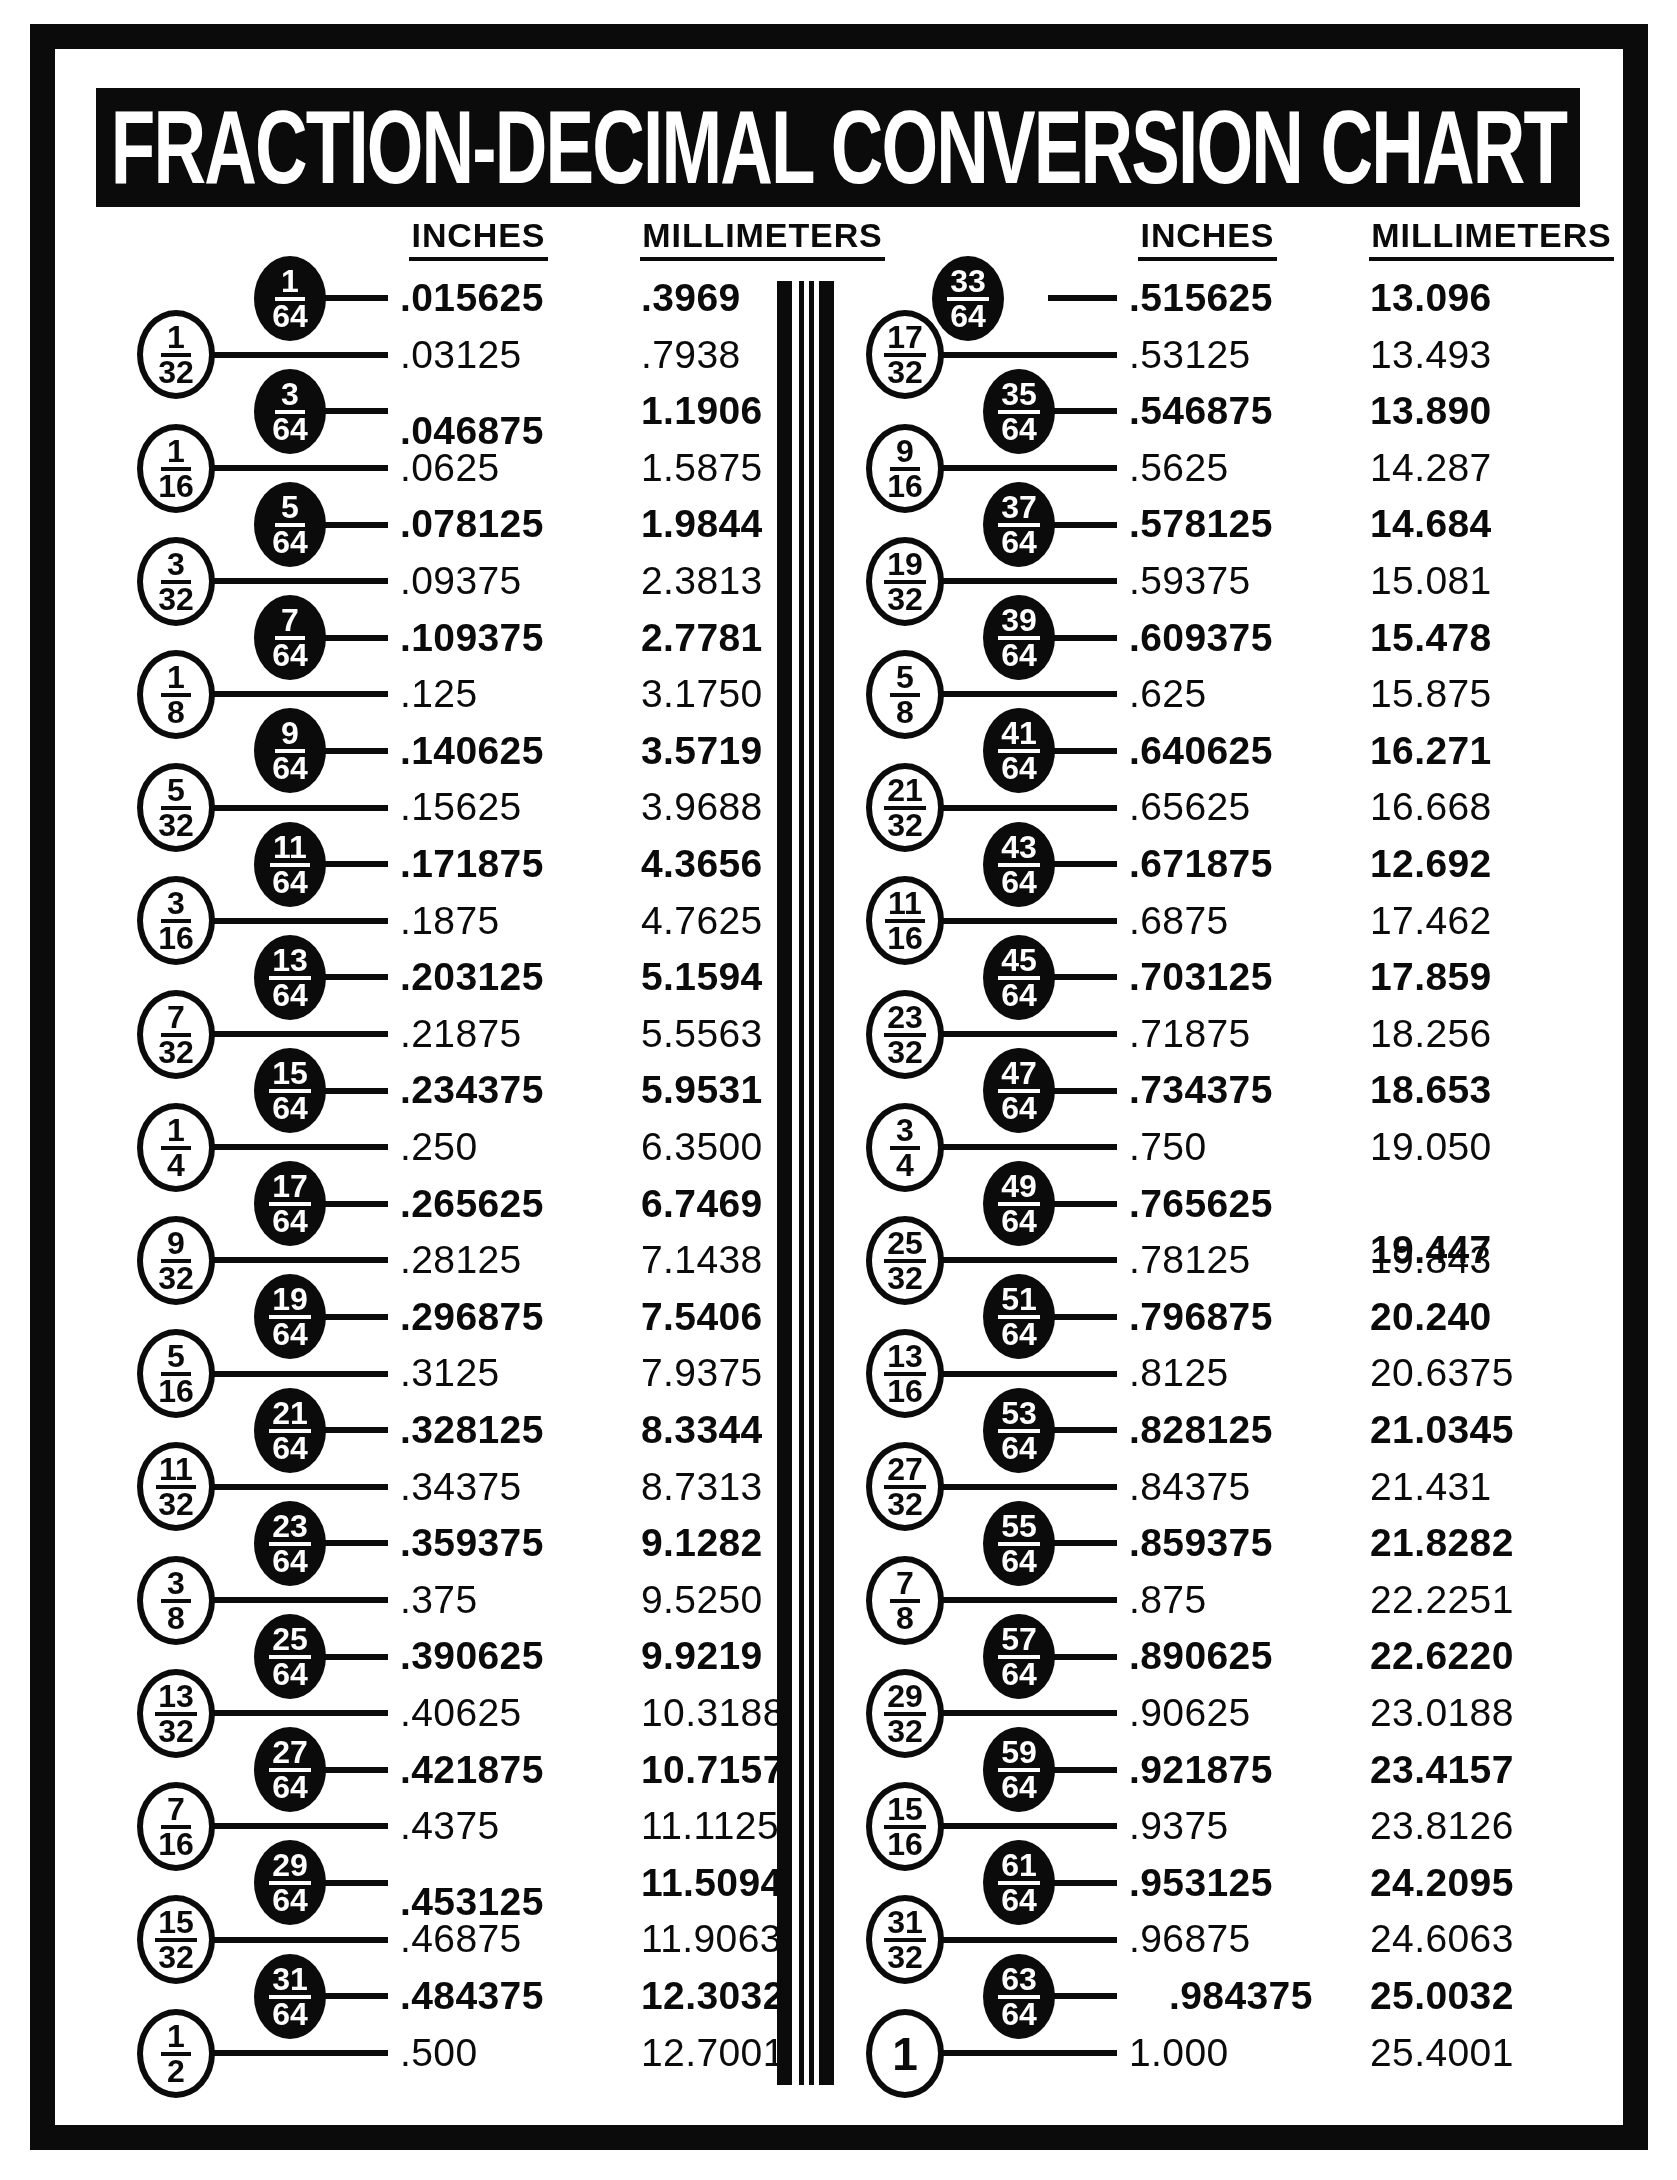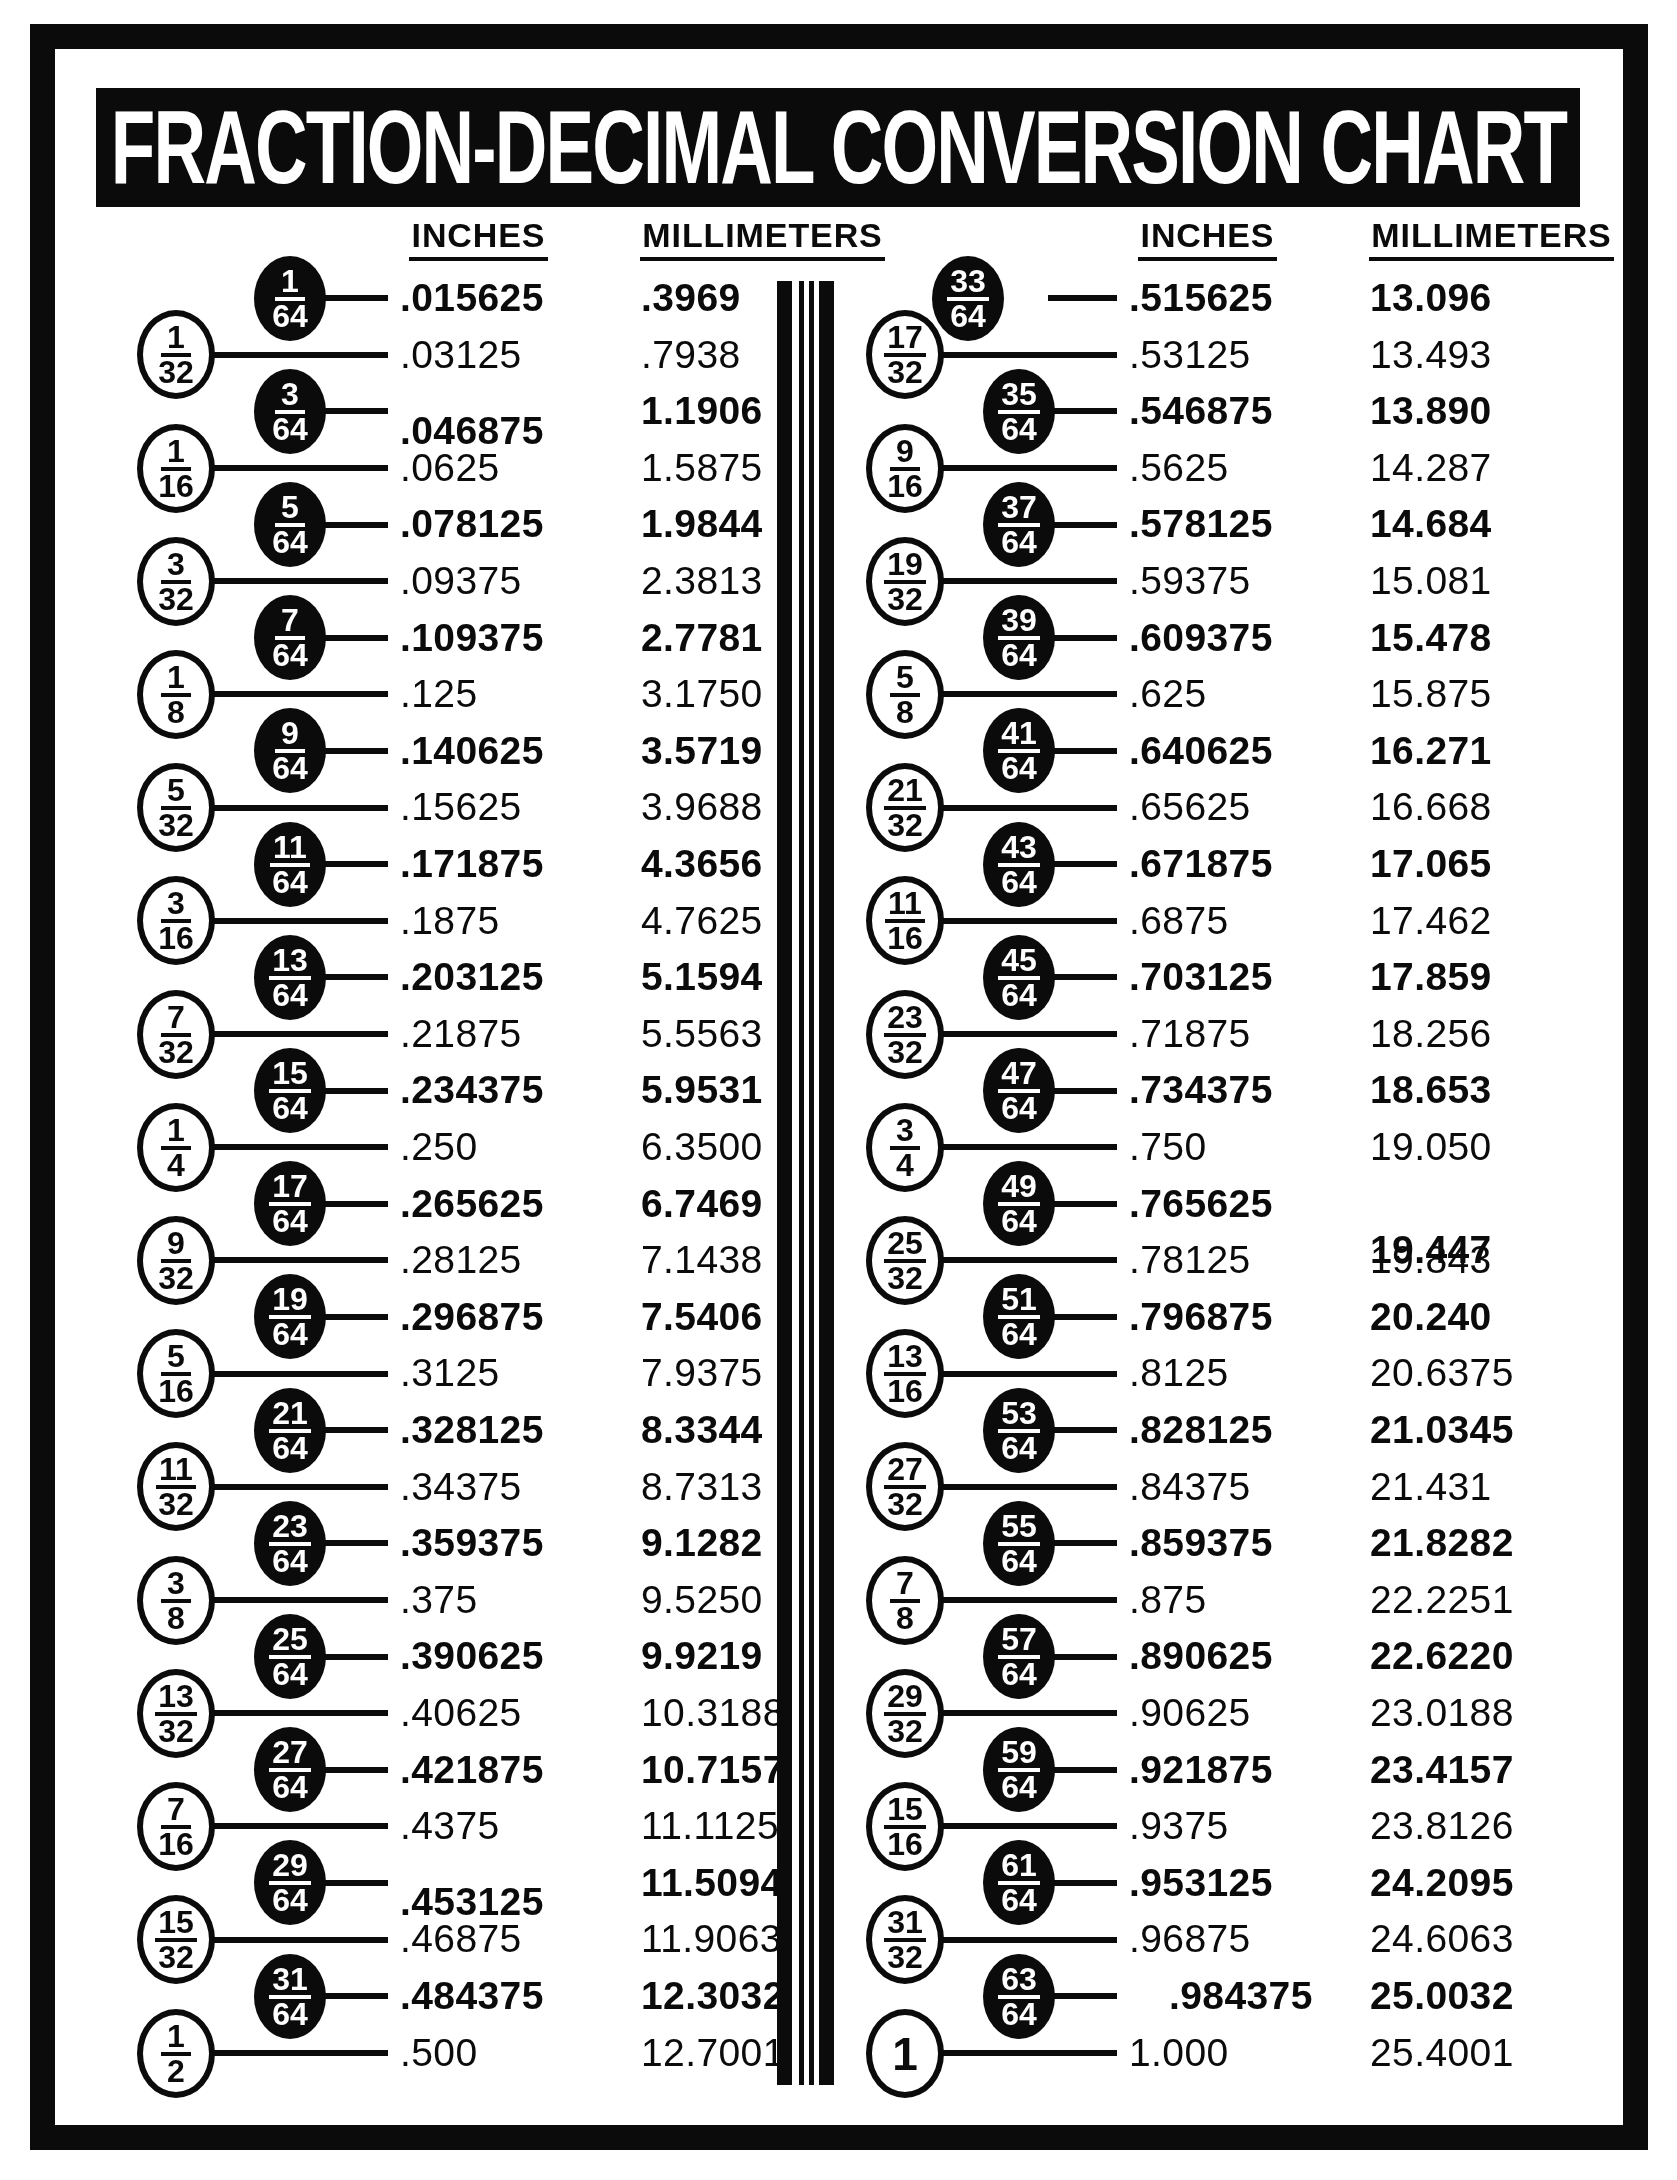--- a/index.html
+++ b/index.html
@@ -336,21 +336,21 @@
     <div class="circle white" style="left: 866px; top: 763px; width: 78px; height: 89px;">
       <div class="frac"><span class="num">21</span><div class="den">32</div></div>
     </div>
     <div class="val" style="left: 1129px; top: 779px;">.65625</div>
     <div class="val" style="left: 1370px; top: 779px;">16.668</div>
     <div class="leader" style="left: 1048px; top: 861px; width: 69px;"></div>
     <div class="circle black" style="left: 983px; top: 822px; width: 72px; height: 85px;">
       <div class="frac"><span class="num">43</span><div class="den">64</div></div>
     </div>
     <div class="val bold" style="left: 1129px; top: 836px;">.671875</div>
-    <div class="val bold" style="left: 1370px; top: 836px;">17.065</div>
+    <div class="val bold" style="left: 1370px; top: 836px;">12.692</div>
     <div class="leader" style="left: 938px; top: 918px; width: 179px;"></div>
     <div class="circle white" style="left: 866px; top: 876px; width: 78px; height: 89px;">
       <div class="frac"><span class="num">11</span><div class="den">16</div></div>
     </div>
     <div class="val" style="left: 1129px; top: 893px;">.6875</div>
     <div class="val" style="left: 1370px; top: 893px;">17.462</div>
     <div class="leader" style="left: 1048px; top: 974px; width: 69px;"></div>
     <div class="circle black" style="left: 983px; top: 935px; width: 72px; height: 85px;">
       <div class="frac"><span class="num">45</span><div class="den">64</div></div>
     </div>

